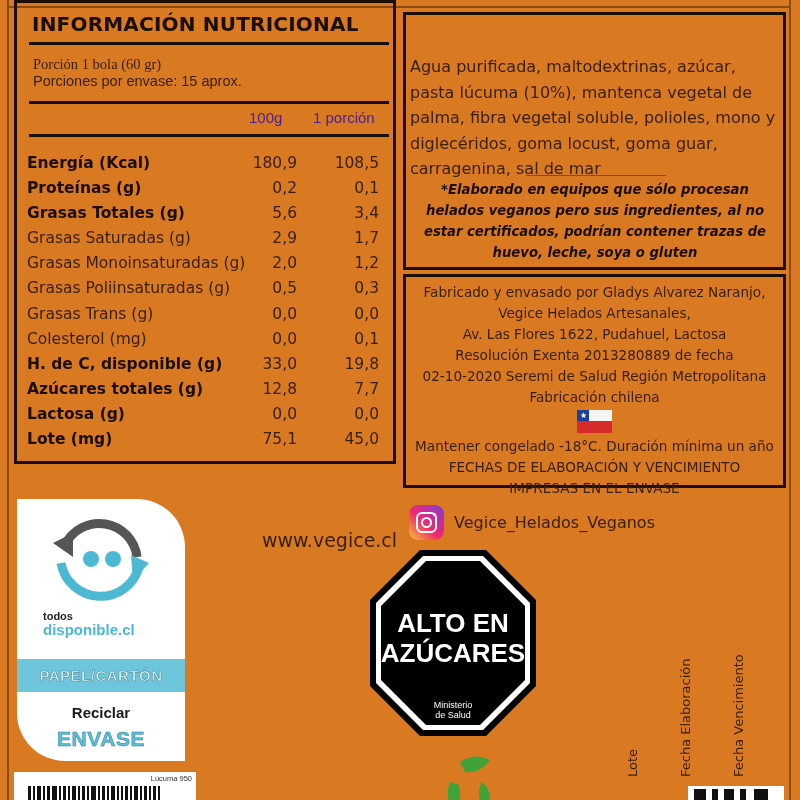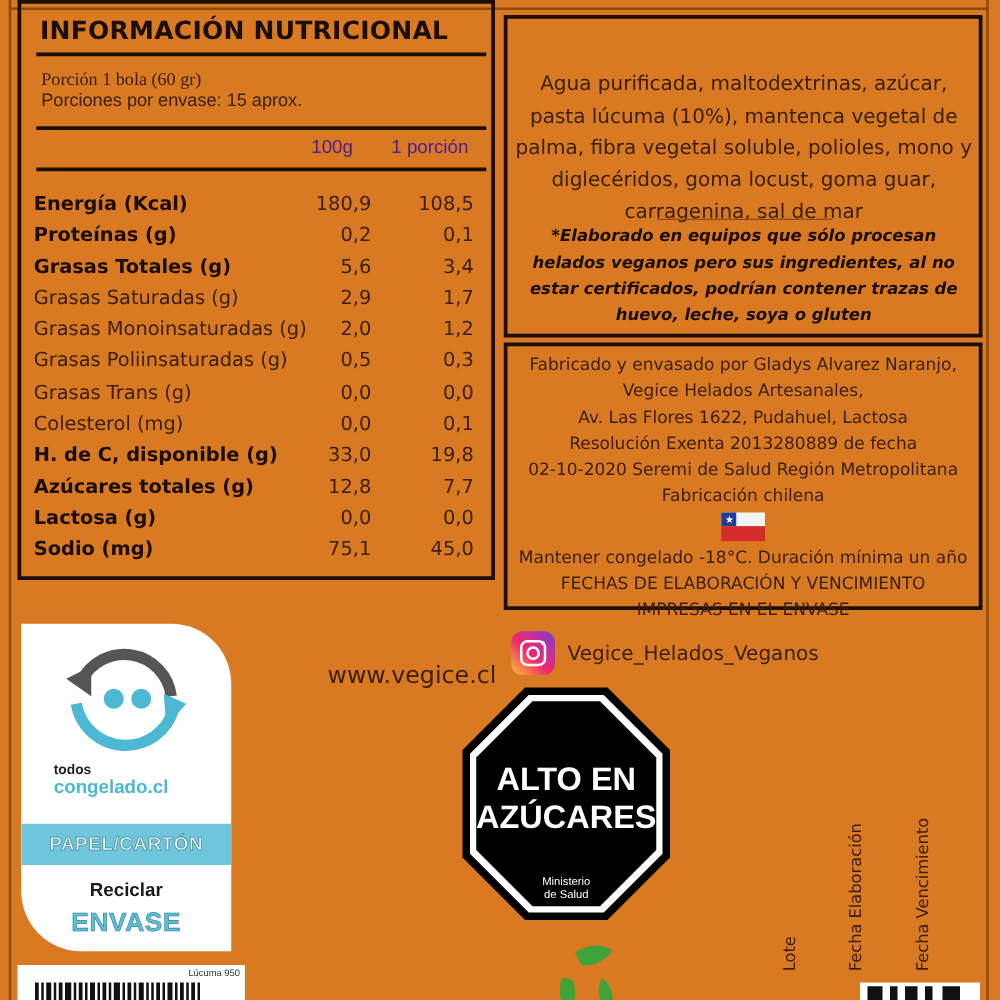--- a/index.html
+++ b/index.html
@@ -17,21 +17,21 @@
   .nrows{position:absolute;left:10px;top:148px;width:362px;}
   .nrow{position:relative;height:25.1px;font-size:15.5px;line-height:25px;color:#3a200c;}
   .nrow.bold{font-weight:bold;color:#1a0e06;}
   .nrow .lab{position:absolute;left:0;white-space:nowrap;}
   .nrow .v1{position:absolute;right:92px;text-align:right;font-weight:normal;color:#3a200c;}
   .nrow .v2{position:absolute;right:10px;text-align:right;font-weight:normal;color:#3a200c;}
 
   
   .ingr{position:absolute;left:403px;top:12px;width:383px;height:258px;border:3px solid #1a0e06;box-sizing:border-box;}
   .ingr-title{position:absolute;left:16px;top:12px;font-weight:bold;font-size:20px;color:#1a0e06;}
-  .ingr-text{position:absolute;left:4px;top:39px;width:370px;text-align:center;font-size:16px;line-height:25.5px;color:#3a200c;}
+  .ingr-text{position:absolute;left:4px;top:39px;width:370px;font-size:16px;line-height:25.5px;color:#3a200c;}
   .ingr-sep{position:absolute;left:120px;top:160px;width:140px;border-top:1px solid #8a4a12;}
   .ingr-note{position:absolute;left:6px;top:164px;width:366px;text-align:center;font-size:13.2px;line-height:21px;font-style:italic;font-weight:bold;color:#1a0e06;}
 
   
   .mfr{position:absolute;left:403px;top:274px;width:383px;height:214px;border:3px solid #1a0e06;box-sizing:border-box;}
   .mfr-text{position:absolute;left:0;top:5px;width:377px;text-align:center;font-size:13.6px;line-height:21px;color:#3a200c;}
   .flag{display:block;margin:2px auto 3px auto;width:35px;height:23px;position:relative;}
   .flag .w{position:absolute;left:0;top:0;width:35px;height:11px;background:#f4f4f4;}
   .flag .b{position:absolute;left:0;top:0;width:12px;height:11px;background:#1d3f9a;}
   .flag .s{position:absolute;left:3px;top:1px;color:#fff;font-size:8px;line-height:9px;}
@@ -141,21 +141,21 @@
         <span class="lab">Azúcares totales (g)</span>
         <span class="v1">12,8</span>
         <span class="v2">7,7</span>
       </div>
     <div class="nrow bold">
         <span class="lab">Lactosa (g)</span>
         <span class="v1">0,0</span>
         <span class="v2">0,0</span>
       </div>
     <div class="nrow bold">
-        <span class="lab">Sodio (mg)</span>
+        <span class="lab">Lote (mg)</span>
         <span class="v1">75,1</span>
         <span class="v2">45,0</span>
       </div>
   </div>
 </section>
 
 <section class="ingr">
   <div class="ingr-text">Agua purificada, maltodextrinas, azúcar, pasta lúcuma (10%), mantenca vegetal de palma, fibra vegetal soluble, polioles, mono y diglecéridos, goma locust, goma guar, carragenina, sal de mar</div>
   <div class="ingr-sep"></div>
   <div class="ingr-note">*Elaborado en equipos que sólo procesan helados veganos pero sus  ingredientes, al no  estar certificados, podrían contener trazas de huevo, leche, soya o gluten</div>
@@ -184,21 +184,21 @@
 <section class="recy">
   <svg class="recy-logo" viewBox="0 0 110 100">
     <path d="M90 50 A38 38 0 0 0 18 38" fill="none" stroke="#555" stroke-width="9"></path>
     <polygon points="6,36 26,26 26,50" fill="#555"></polygon>
     <path d="M14 56 A40 40 0 0 0 92 60" fill="none" stroke="#4db8d4" stroke-width="9"></path>
     <polygon points="102,56 84,48 86,74" fill="#4db8d4"></polygon>
     <circle cx="44" cy="52" r="8" fill="#4db8d4"></circle>
     <circle cx="66" cy="52" r="8" fill="#4db8d4"></circle>
   </svg>
   <div class="recy-todos">todos</div>
-  <div class="recy-site">congelado.cl</div>
+  <div class="recy-site">disponible.cl</div>
   <div class="recy-band">
       <span>PAPEL/CARTÓN</span>
     </div>
   <div class="recy-reciclar">Reciclar</div>
   <div class="recy-envase">ENVASE</div>
 </section>
 
 <div class="barcode">
   <div class="barcode-label">Lúcuma 950</div>
   <div class="bars">

